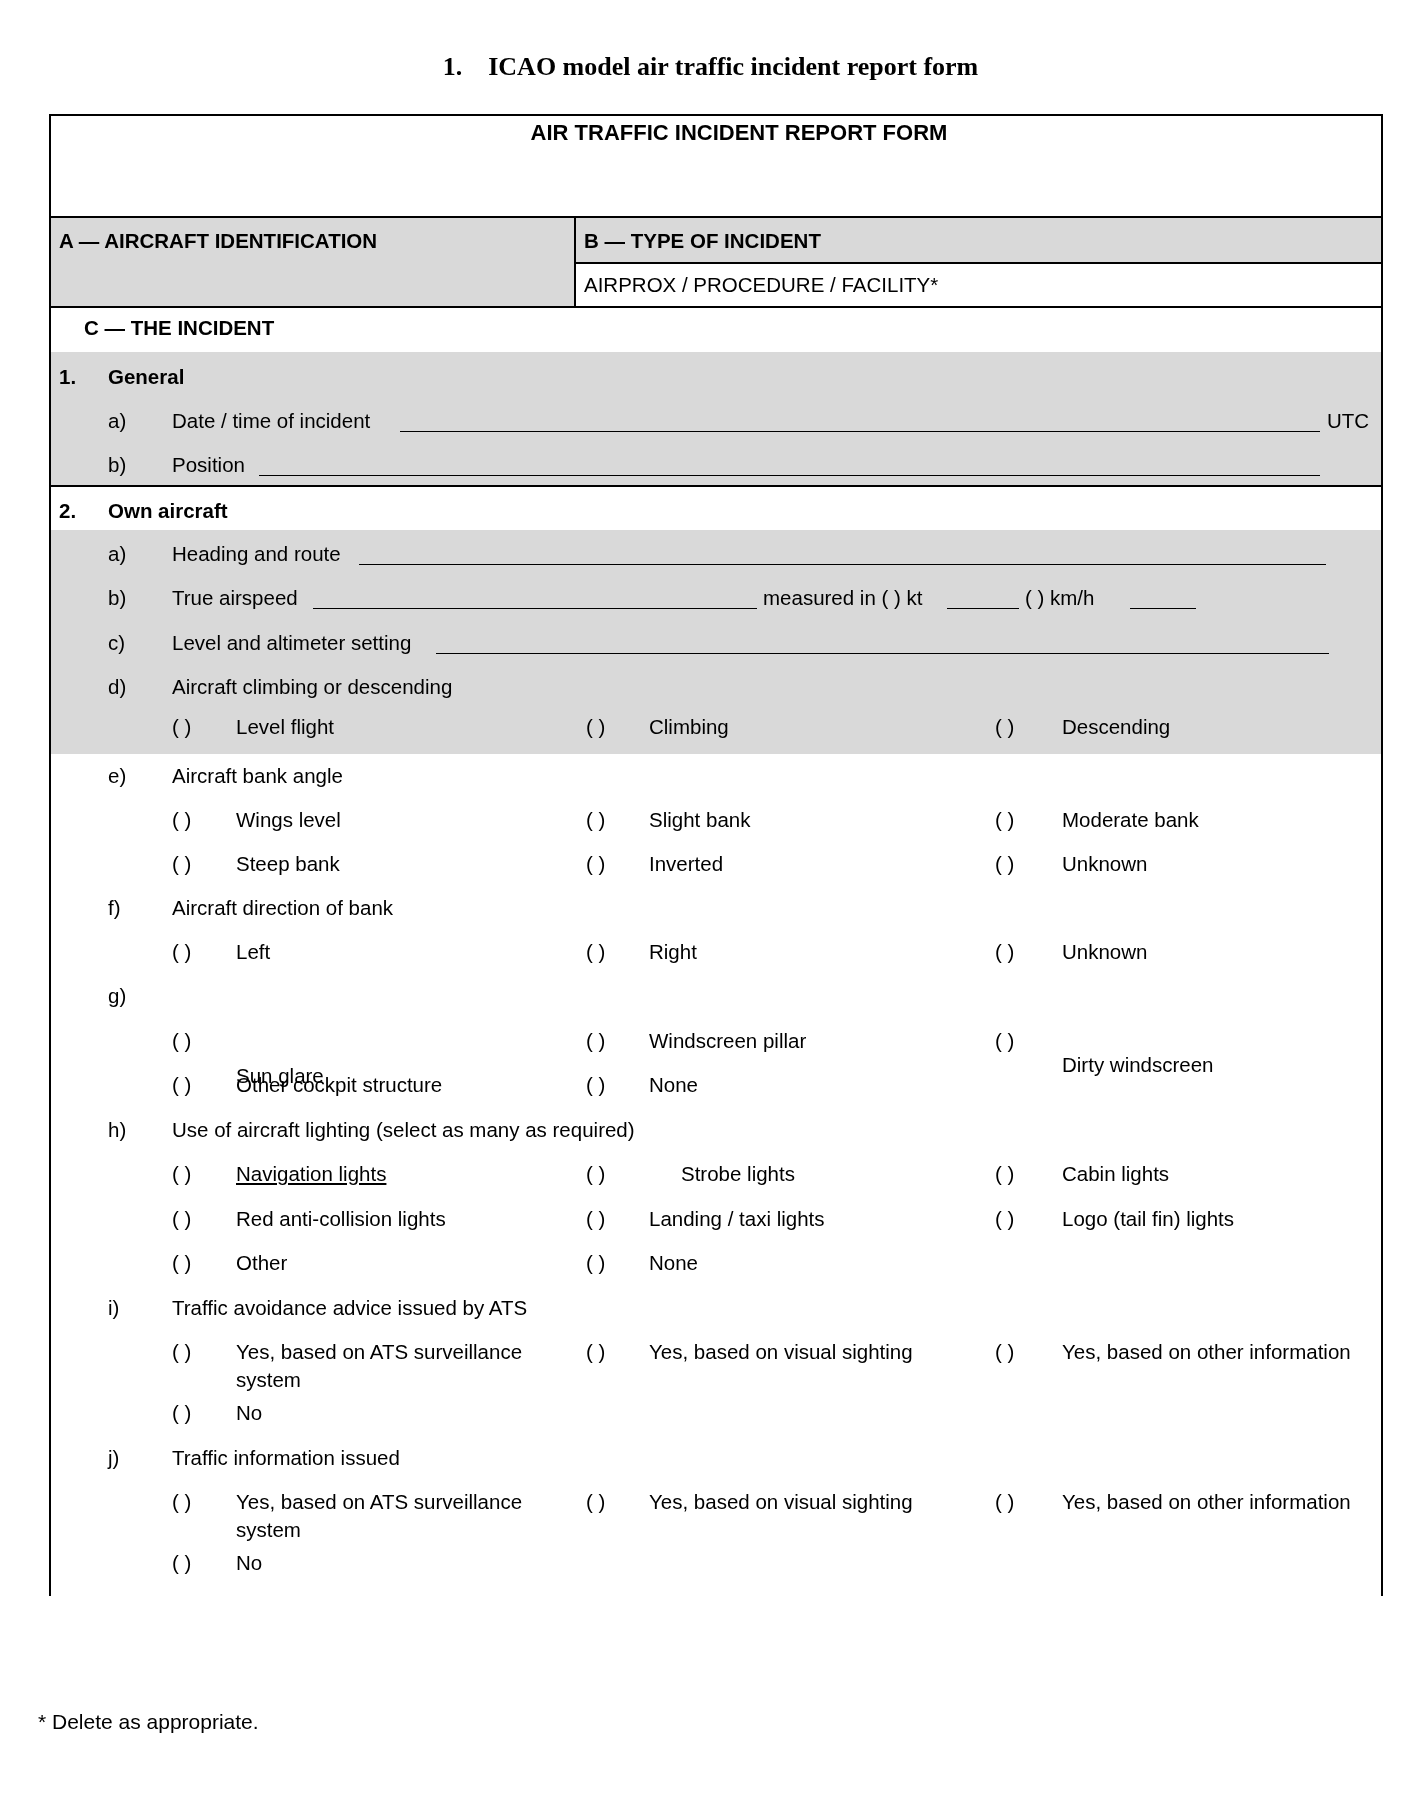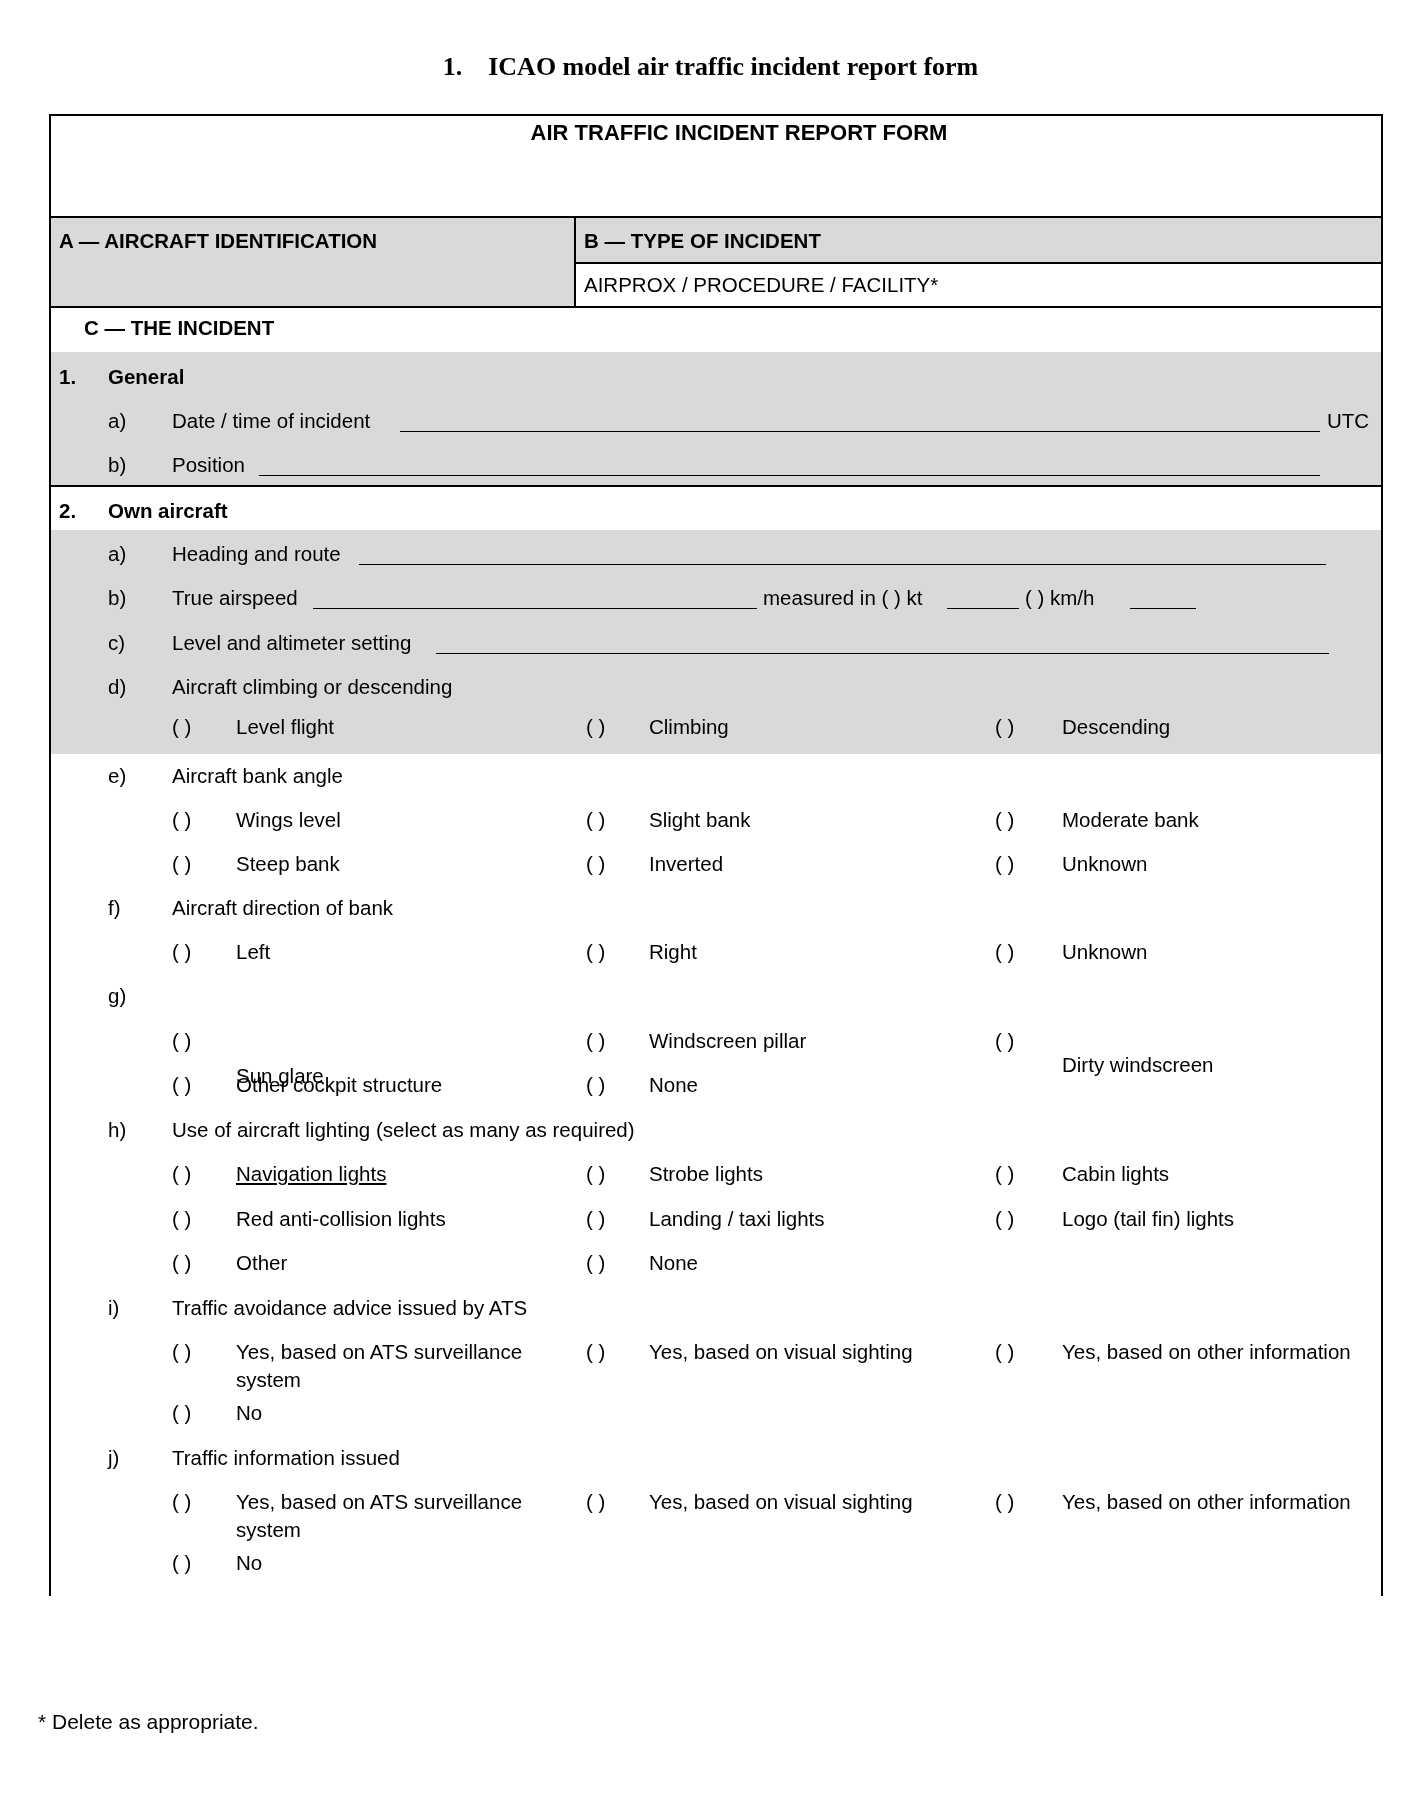--- a/index.html
+++ b/index.html
@@ -132,21 +132,21 @@
   <div class="txt" style="left:185px; top:955px;">Other cockpit structure</div>
   <div class="paren" style="left:535px; top:955px;">(   )</div>
   <div class="txt" style="left:598px; top:955px;">None</div>
 
   <div class="txt" style="left:57px; top:1000px;">h)</div>
   <div class="txt" style="left:121px; top:1000px;">Use of aircraft lighting (select as many as required)</div>
 
   <div class="paren" style="left:121px; top:1044px;">(   )</div>
   <div class="txt" style="left:185px; top:1044px;text-decoration:underline;">Navigation lights</div>
   <div class="paren" style="left:535px; top:1044px;">(   )</div>
-  <div class="txt" style="left:598px; top:1044px;">Strobe lights</div>
+  <div class="txt" style="left:630px; top:1044px;">Strobe lights</div>
   <div class="paren" style="left:944px; top:1044px;">(   )</div>
   <div class="txt" style="left:1011px; top:1044px;">Cabin lights</div>
 
   <div class="paren" style="left:121px; top:1089px;">(   )</div>
   <div class="txt" style="left:185px; top:1089px;">Red anti-collision lights</div>
   <div class="paren" style="left:535px; top:1089px;">(   )</div>
   <div class="txt" style="left:598px; top:1089px;">Landing / taxi lights</div>
   <div class="paren" style="left:944px; top:1089px;">(   )</div>
   <div class="txt" style="left:1011px; top:1089px;">Logo (tail fin) lights</div>
 

